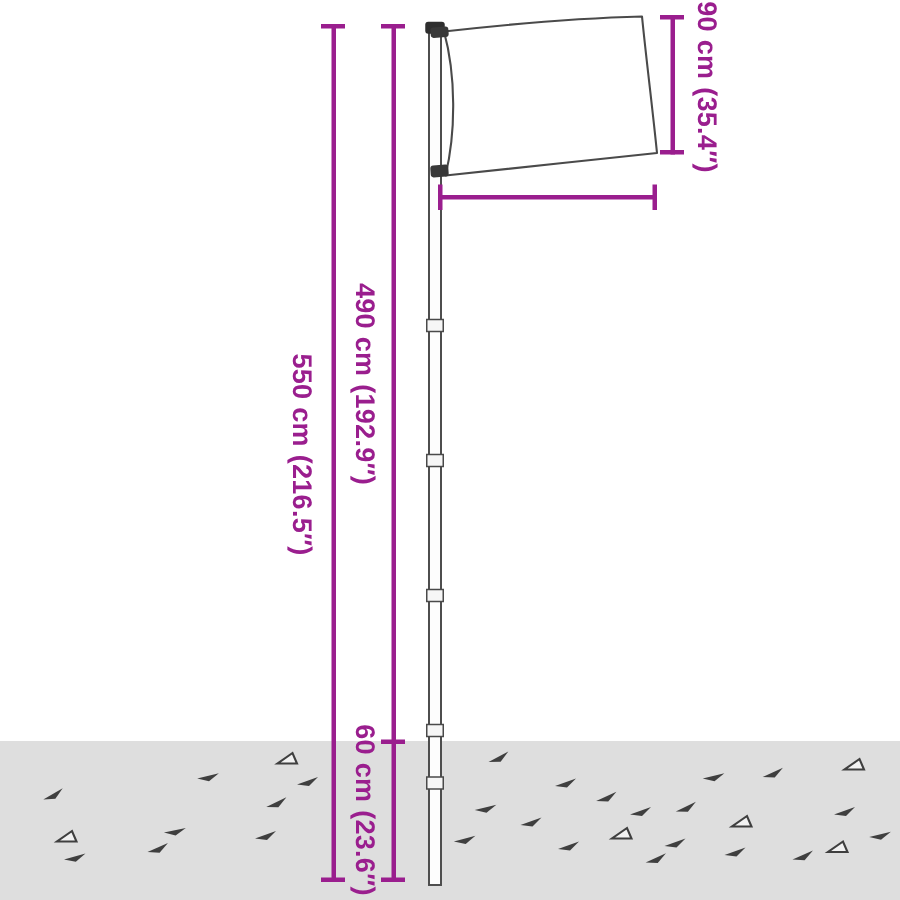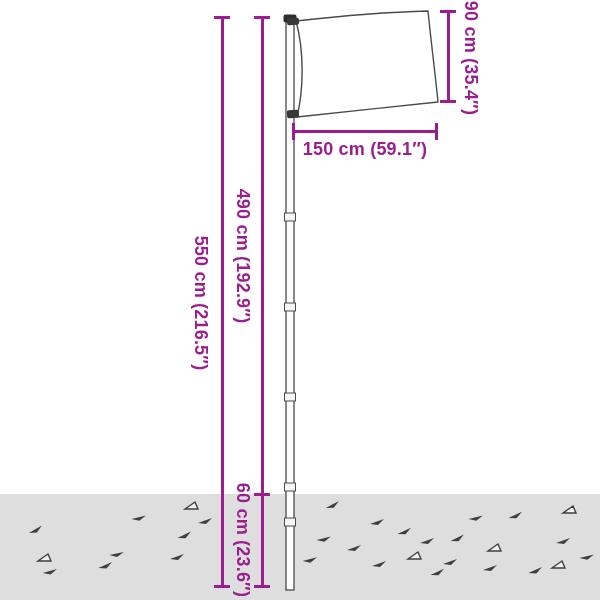--- a/index.html
+++ b/index.html
@@ -90,20 +90,19 @@
   <div class="ml" style="left:254px;top:493px;width:16px;height:3px"></div>
   <div class="mlabel vert" style="left:232px;top:256px">490 cm (192.9″)</div>
 
   <div class="ml" style="left:260.5px;top:495px;width:3px;height:93px"></div>
   <div class="ml" style="left:254px;top:585px;width:16px;height:3px"></div>
   <div class="mlabel vert" style="left:232px;top:540px">60 cm (23.6″)</div>
 
   <div class="ml" style="left:293px;top:130px;width:144px;height:3px"></div>
   <div class="ml" style="left:292px;top:123px;width:3px;height:17px"></div>
   <div class="ml" style="left:435px;top:123px;width:3px;height:17px"></div>
-  <div class="mlabel horiz" style="left:365px;top:149px">150 cm (59.1″)</div>
 
   <div class="ml" style="left:447px;top:12px;width:3px;height:91px"></div>
   <div class="ml" style="left:440px;top:10px;width:16px;height:3px"></div>
   <div class="ml" style="left:440px;top:100px;width:16px;height:3px"></div>
   <div class="mlabel vert" style="left:460px;top:58px">90 cm (35.4″)</div>
 
 </div>
 
 </body></html>

